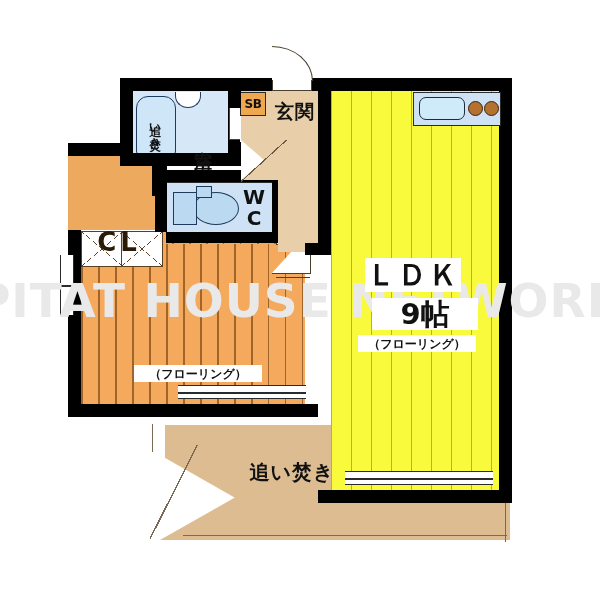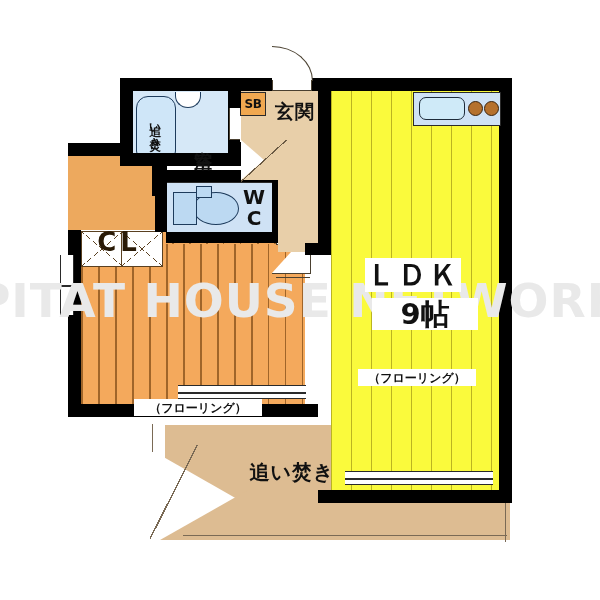--- a/index.html
+++ b/index.html
@@ -40,21 +40,21 @@
   
   .lbl{
     position:absolute;
     font-family:"DejaVu Sans","Liberation Sans",sans-serif;
     font-weight:bold;color:#111;
     display:flex;align-items:center;justify-content:center;
     white-space:nowrap;line-height:1;
     z-index:7;
   }
   .lbl-box{background:#ffffff;}
-  .tiny{font-size:11px;letter-spacing:0px;margin-top:34px;}
+  .tiny{font-size:11px;letter-spacing:0px;}
 
   
   .vert{writing-mode:vertical-rl;text-orientation:upright;line-height:1.02;}
 
   
   .arc{position:absolute;border:1.6px solid #4a4030;border-radius:0;background:#ffffff;}
   .arc-tl{border-top:none;border-left:none;border-bottom-right-radius:100%;}
 
   .openpanel{position:absolute;background:#ffffff;border:1.4px solid #4a4030;}
 

